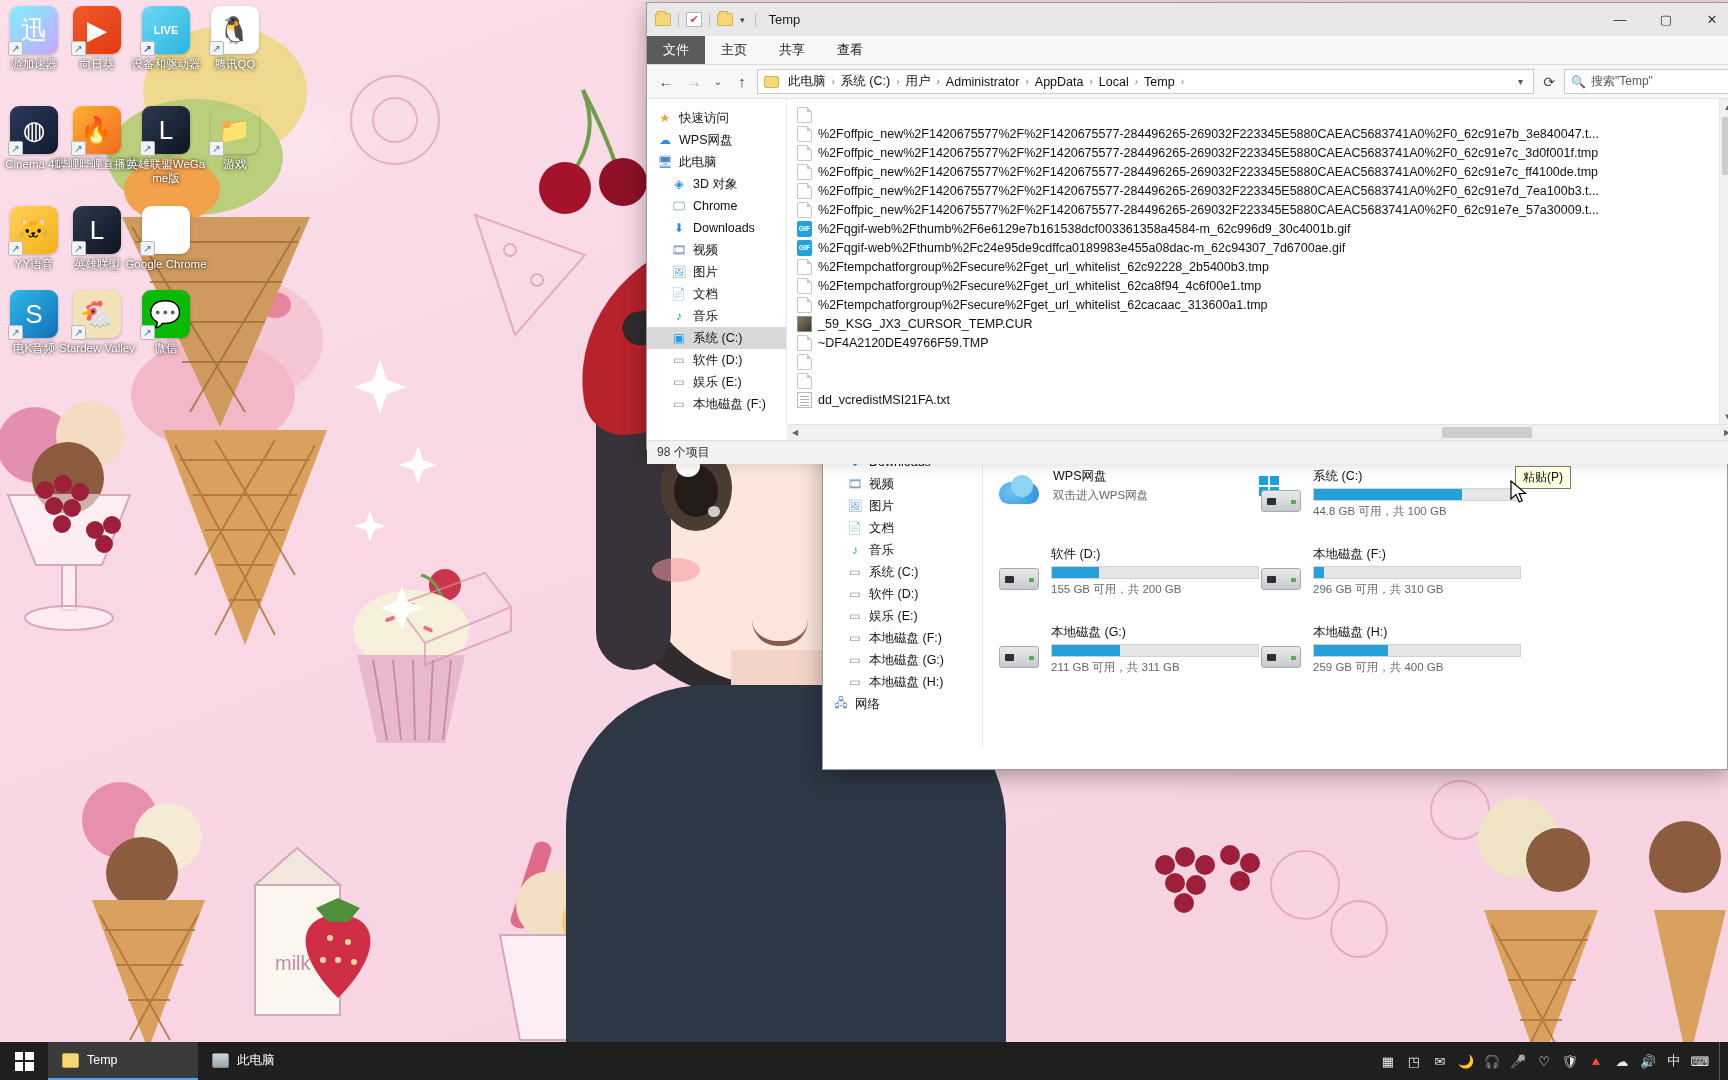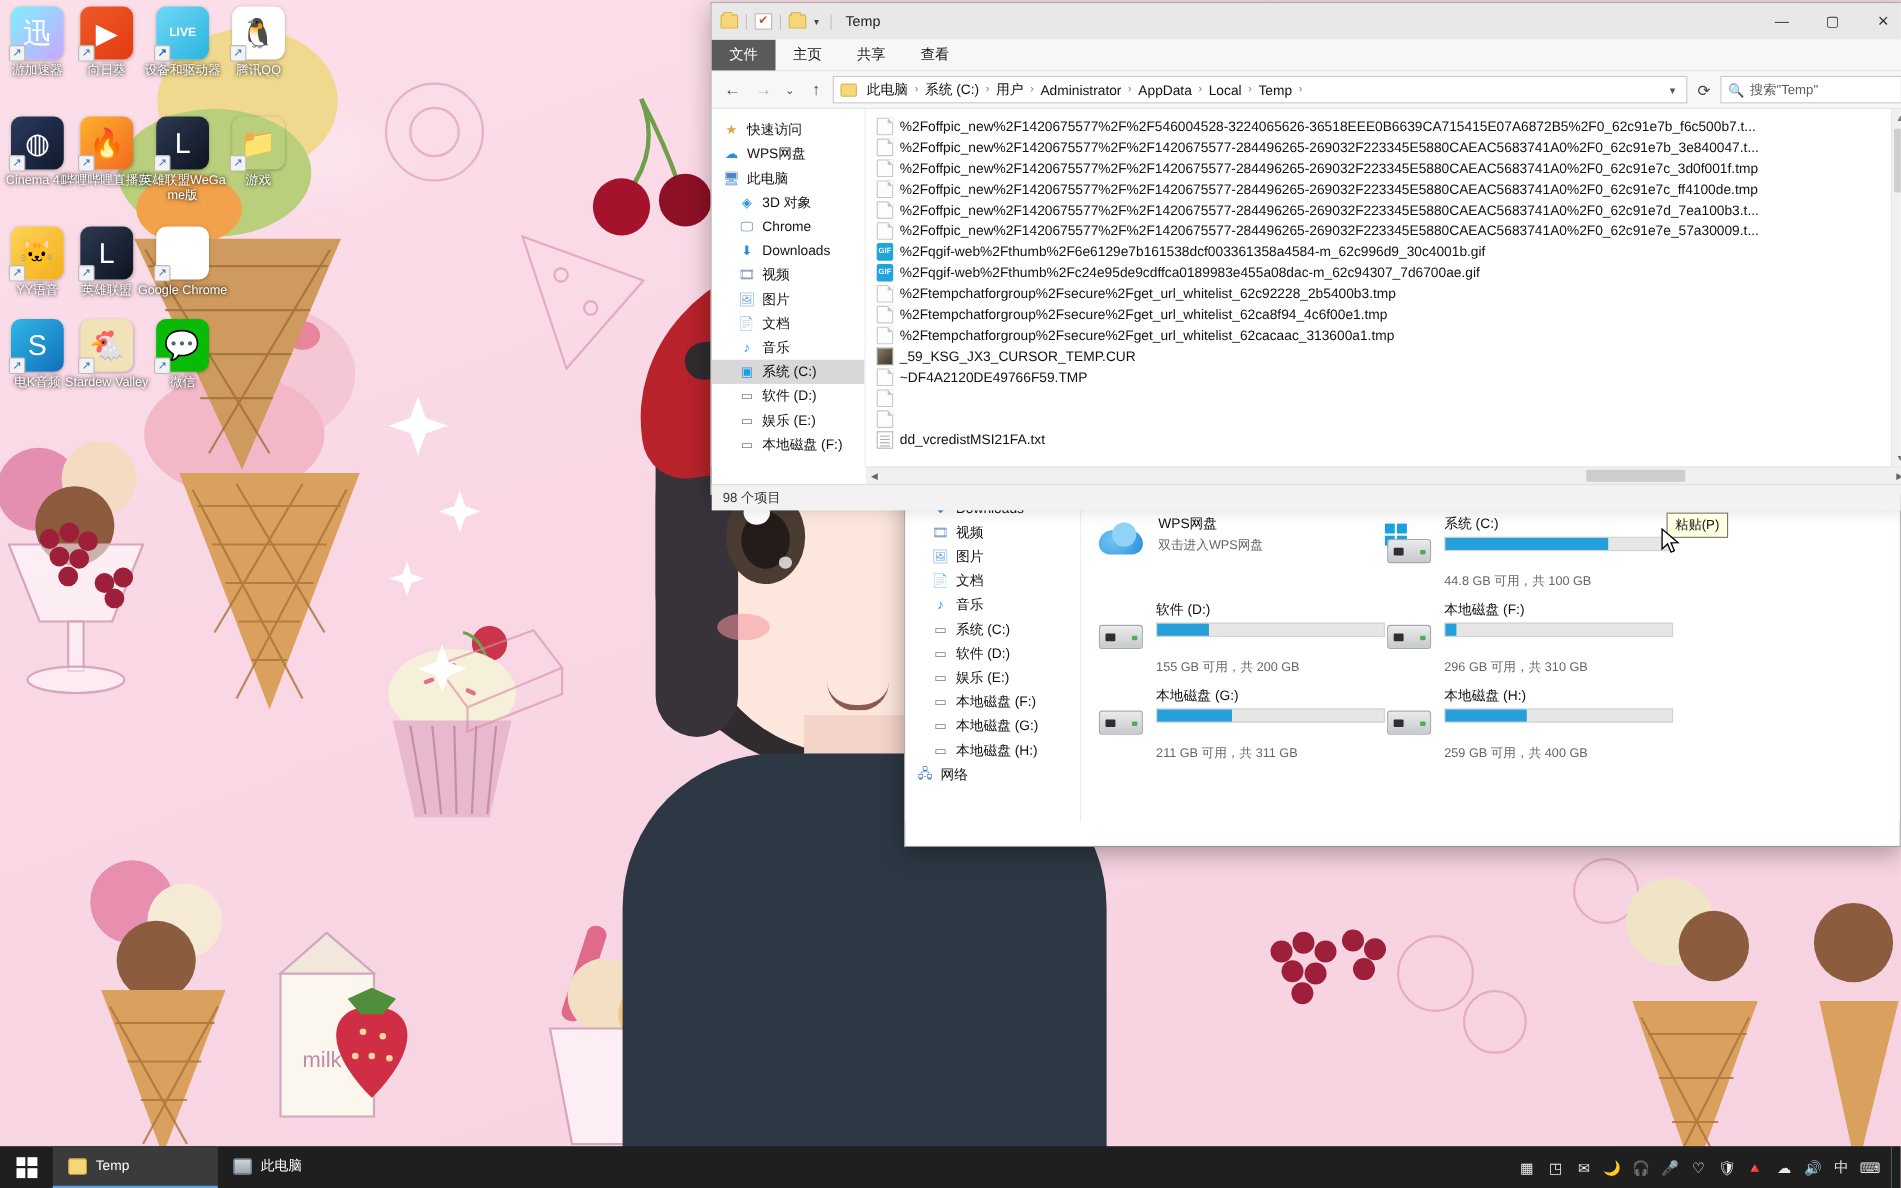--- a/index.html
+++ b/index.html
@@ -206,21 +206,21 @@
   .tile .dico{width:44px;height:40px;flex:none;position:relative;margin-top:8px;}
   .dbody{position:absolute;left:2px;bottom:4px;width:40px;height:22px;background:linear-gradient(#e9eaec,#c7cace);border:1px solid #a8abae;border-radius:3px;}
   .dbody::after{content:"";position:absolute;left:5px;top:7px;width:9px;height:7px;background:#2f2f2f;border-radius:1px;}
   .dbody::before{content:"";position:absolute;right:4px;top:9px;width:5px;height:4px;background:#4fae4f;border-radius:1px;}
   .winlogo{position:absolute;left:0;top:0;width:20px;height:20px;display:grid;grid-template-columns:1fr 1fr;grid-template-rows:1fr 1fr;gap:2px;}
   .winlogo i{background:#1ba1e2;display:block;}
   .tile .dinfo{flex:1;min-width:0;}
   .dname{font-size:12.5px;color:#111;margin-bottom:3px;white-space:nowrap;}
   .dbar{height:13px;background:#e6e6e6;border:1px solid #d2d2d2;position:relative;}
   .dbar i{position:absolute;left:0;top:0;bottom:0;background:#26a0da;display:block;}
-  .dfree{font-size:11.5px;color:#666;margin-top:20px;white-space:nowrap;}
+  .dfree{font-size:11.5px;color:#666;margin-top:3px;white-space:nowrap;}
   .cloudtile .cico{width:46px;height:40px;flex:none;position:relative;margin-top:4px;}
   .cloudtile .cico::before{
     content:"";position:absolute;left:2px;top:10px;width:40px;height:22px;
     background:radial-gradient(circle at 30% 40%,#6fc3f0,#2b8fe0);
     border-radius:14px 14px 11px 11px;
   }
   .cloudtile .cico::after{
     content:"";position:absolute;left:14px;top:3px;width:22px;height:22px;
     background:#8fd3f5;border-radius:50%;
   }
@@ -783,21 +783,20 @@
         <div class="navitem l1">
           <span class="nico" style="color:#7d7d7d">▭</span>
           <span>本地磁盘 (F:)</span>
         </div>
       </div>
 
     <div class="listpane">
       <div style="padding-top:6px;" id="file-rows">
           <div class="filerow">
             <span class="fico doc"></span>
-            <span>%2Foffpic_new%2F1420675577%2F%2F546004528-3224065626-36518EEE0B6639CA715415E07A6872B5%2F0_62c91e7b_f6c500b7.t...</span>
           </div>
           <div class="filerow">
             <span class="fico doc"></span>
             <span>%2Foffpic_new%2F1420675577%2F%2F1420675577-284496265-269032F223345E5880CAEAC5683741A0%2F0_62c91e7b_3e840047.t...</span>
           </div>
           <div class="filerow">
             <span class="fico doc"></span>
             <span>%2Foffpic_new%2F1420675577%2F%2F1420675577-284496265-269032F223345E5880CAEAC5683741A0%2F0_62c91e7c_3d0f001f.tmp</span>
           </div>
           <div class="filerow">

